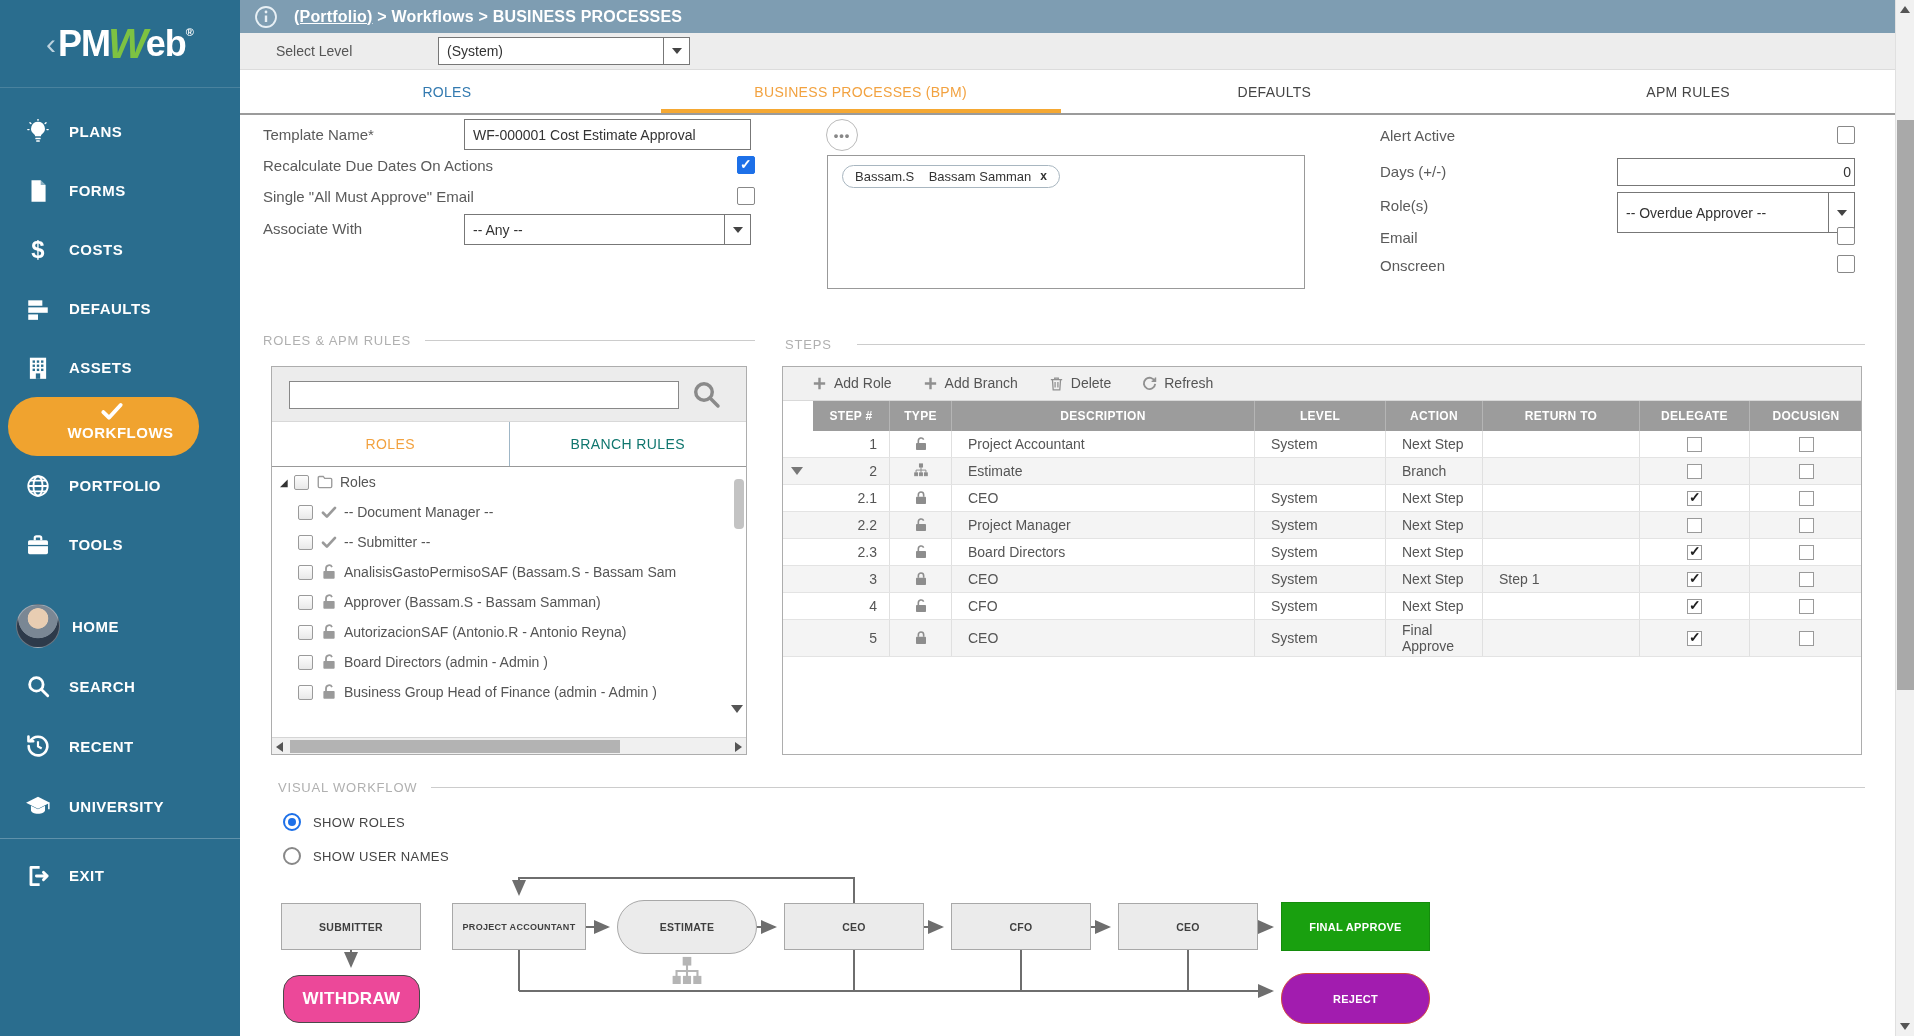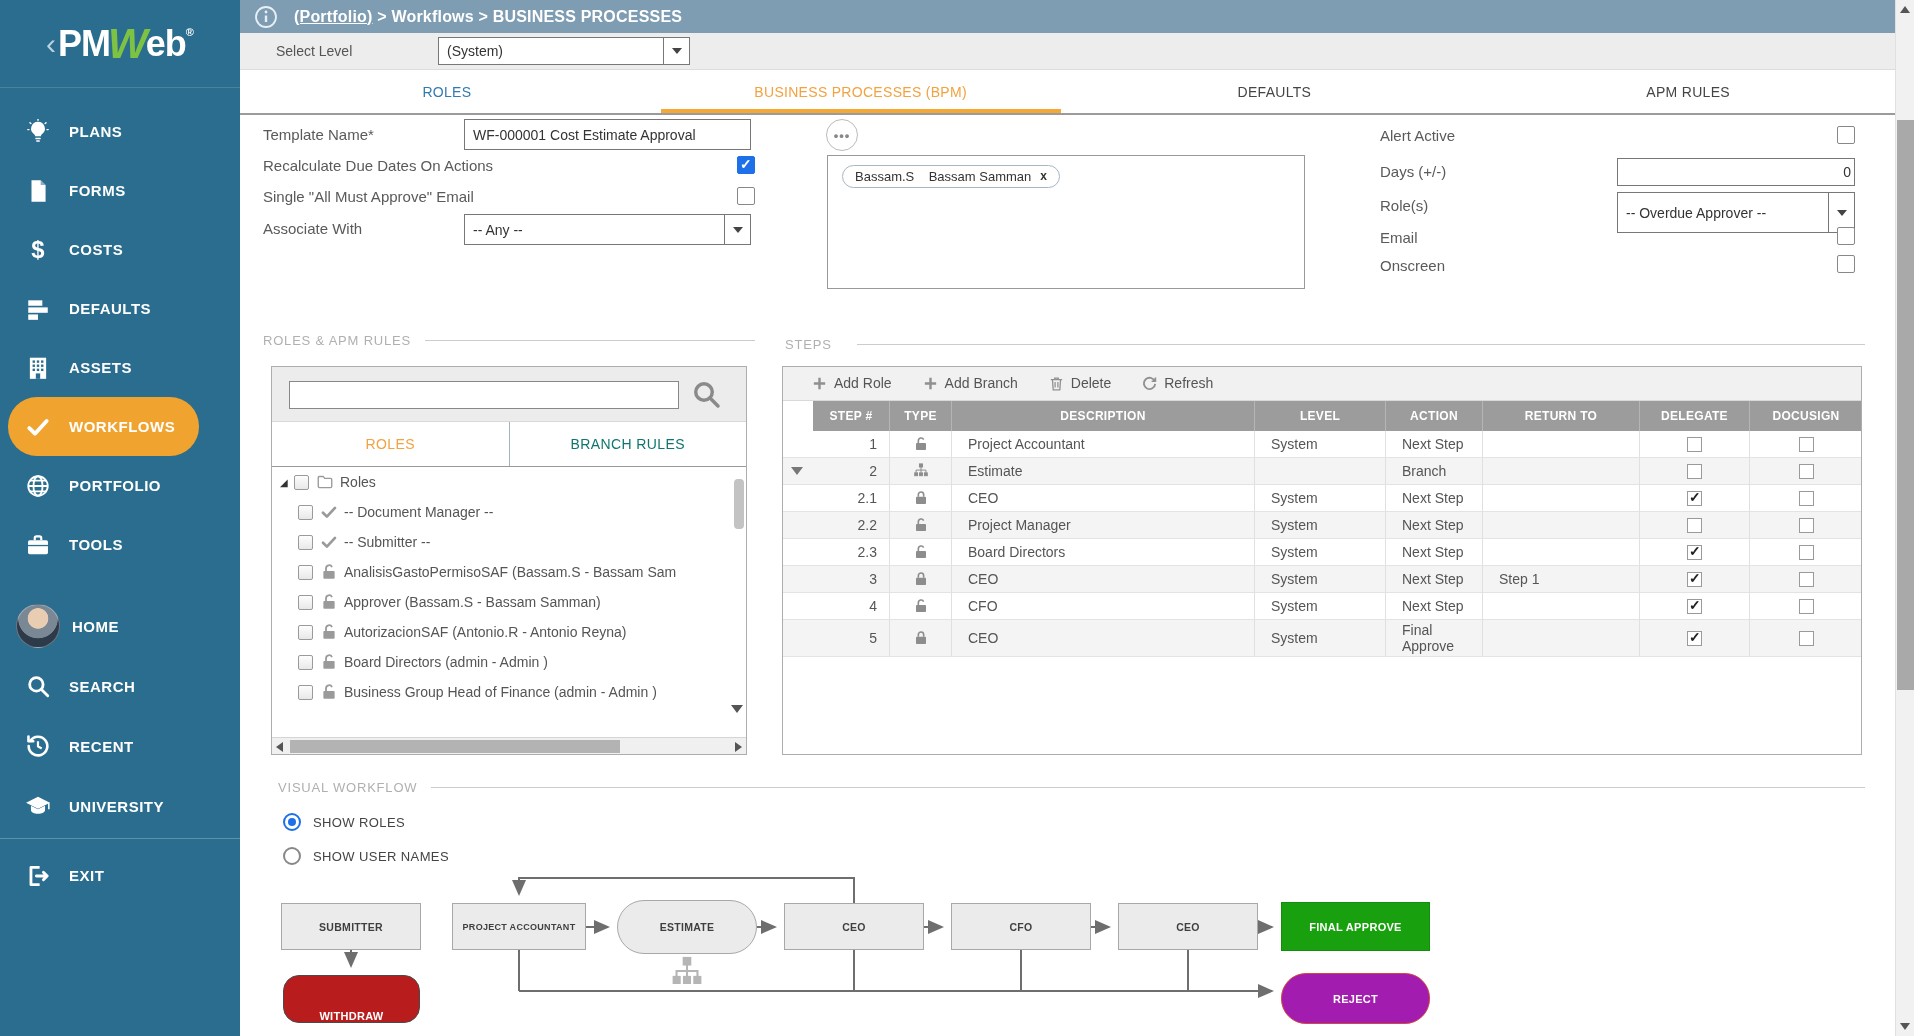--- a/index.html
+++ b/index.html
@@ -7,21 +7,21 @@
   .app{position:relative;width:1914px;height:1036px;overflow:hidden;background:#fff;}
 
   
   .sidebar{position:absolute;left:0;top:0;width:240px;height:1036px;background:#2A6D8E;color:#fff;}
   .logo{height:88px;display:flex;align-items:center;justify-content:center;font-weight:bold;border-bottom:1px solid rgba(255,255,255,.15);}
   .lchev{color:#bcd2de;font-size:30px;margin-right:2px;font-weight:normal;}
   .lpm{font-size:36px;letter-spacing:-1px;}
   .lw{font-size:42px;color:#7DC242;font-style:italic;margin:0 -2px;}
   .lreg{font-size:11px;vertical-align:top;position:relative;top:-12px;}
   .side-item{height:59px;display:flex;align-items:center;padding-left:24px;cursor:pointer;}
-  .side-item.active{background:#F0A32F;border-radius:29px;margin:0 26px 0 8px;padding-left:16px;}
+  .side-item.active{background:#F0A32F;border-radius:29px;margin:0 26px 0 8px;padding-left:16px;flex-direction:column;}
   .side-ic{width:27px;height:27px;display:inline-flex;align-items:center;justify-content:center;color:#fff;flex:none;}
   .side-ic svg{width:26px;height:26px;}
   .side-label{margin-left:18px;font-size:15px;font-weight:bold;letter-spacing:.5px;}
   #side-menu{position:absolute;left:0;top:102px;width:225px;}
   #side-footer{position:absolute;left:0;top:596px;width:240px;}
   #side-footer .side-item{height:60px;}
   .side-divider{position:absolute;left:0;top:838px;width:240px;border-top:1px solid rgba(255,255,255,.25);}
   #side-exit{position:absolute;left:0;top:846px;width:240px;}
   .avatar{width:44px;height:44px;border-radius:50%;flex:none;margin-left:-8px;
     background:radial-gradient(circle at 50% 32%,#e8cdb2 0 28%,#7a8794 30% 55%,#2d3a4a 57% 100%);
@@ -112,21 +112,21 @@
   .radio{width:18px;height:18px;border-radius:50%;border:2px solid #888;background:#fff;position:relative;flex:none;}
   .radio.sel{border-color:#1D70E8;}
   .radio.sel::after{content:"";position:absolute;left:3px;top:3px;width:8px;height:8px;border-radius:50%;background:#1D70E8;}
   .radio-lbl{margin-left:12px;font-size:13px;color:#444;letter-spacing:.4px;}
   .wf-node{position:absolute;background:#ebebeb;border:1px solid #a8a8a8;display:flex;align-items:center;justify-content:center;
     font-size:10.5px;font-weight:bold;color:#3f3f3f;letter-spacing:.3px;text-align:center;cursor:pointer;}
   .wf-node.small{font-size:9px;}
   .wf-node.estimate{border-radius:27px;}
   .wf-node.green{background:#19A00F;border-color:#148c0c;color:#fff;font-size:11px;}
   .wf-node.red{background:#a21caf;border-color:#d04a3e;color:#fff;border-radius:25px;font-size:11px;}
-  .wf-node.dark{background:#b91c1c;border-color:#4a4a4a;color:#fff;border-radius:16px;font-size:11px;align-items:flex-end;}
+  .wf-node.dark{background:#ec4899;border-color:#4a4a4a;color:#fff;border-radius:16px;font-size:17px;}
   .wf-branch{position:absolute;width:32px;height:34px;color:#b5b5b5;}
   .wf-branch svg{width:32px;height:34px;}
   .diagram-lines{position:absolute;left:0;top:0;pointer-events:none;}
 
   
   .vscroll{position:absolute;right:0;top:0;width:19px;height:1036px;background:#f1f1f1;border-left:1px solid #e0e0e0;}
   .vs-up{position:absolute;top:6px;left:4px;width:0;height:0;border-left:5px solid transparent;border-right:5px solid transparent;border-bottom:7px solid #555;}
   .vs-down{position:absolute;bottom:6px;left:4px;width:0;height:0;border-left:5px solid transparent;border-right:5px solid transparent;border-top:7px solid #555;}
   .vs-thumb{position:absolute;left:1px;top:120px;width:17px;height:570px;background:#a9a9a9;}
 </style>

